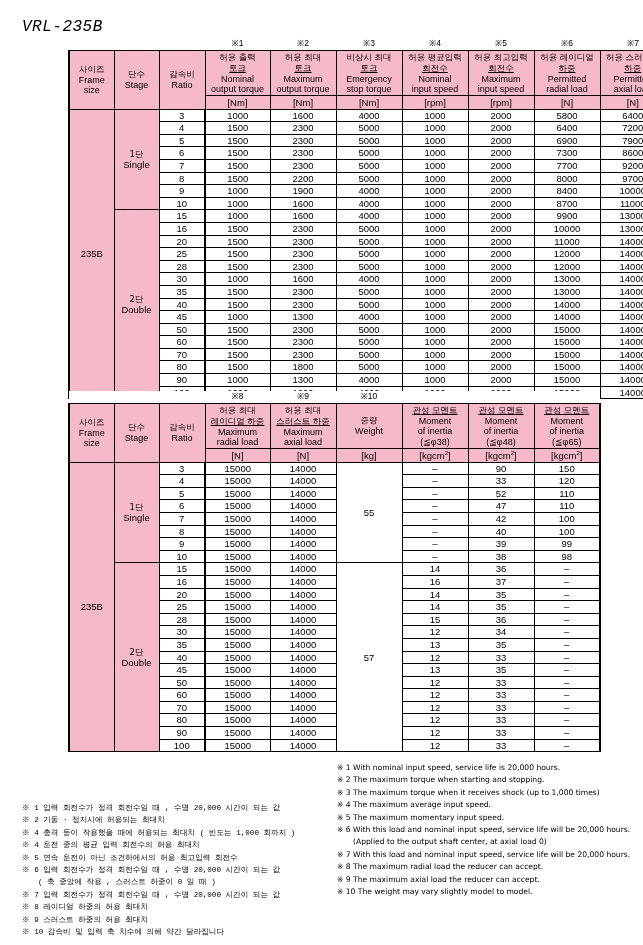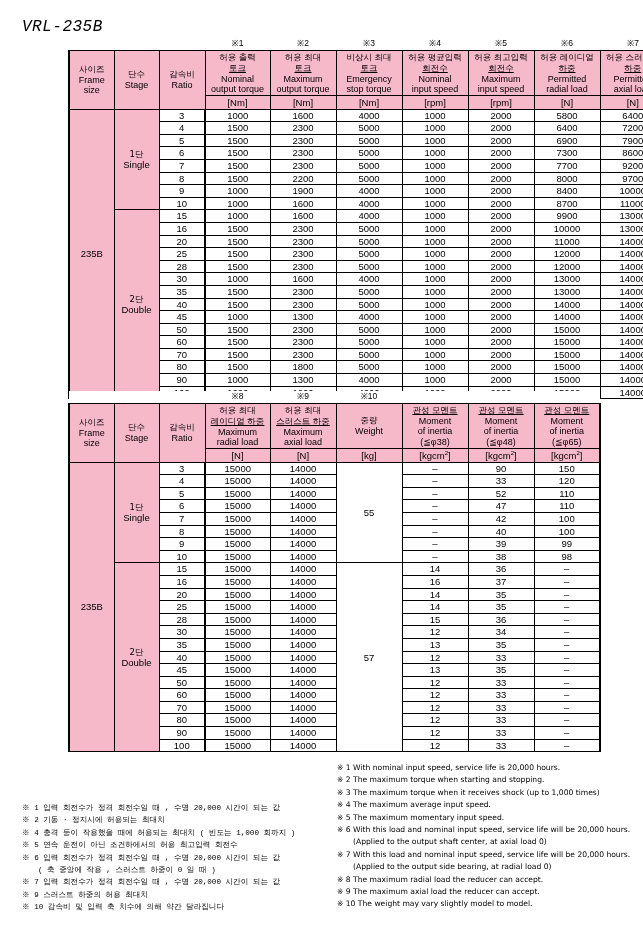--- a/index.html
+++ b/index.html
@@ -651,33 +651,34 @@
         <td>33</td>
         <td class="outer-r">–</td>
       </tr>
     </tbody>
 </table>
 
 <div class="foot" id="foot-ko">
     <span class="line">※ 1  입력 회전수가 정격 회전수일 때 , 수명 20,000 시간이 되는 값</span>
     <span class="line">※ 2  기동 · 정지시에 허용되는 최대치</span>
     <span class="line">※ 4  충격 등이 작용했을 때에 허용되는 최대치 ( 빈도는 1,000 회까지 )</span>
+    <span class="line">※ 4  운전 중의 평균 입력 회전수의 허용 최대치</span>
     <span class="line">※ 5  연속 운전이 아닌 조건하에서의 허용 최고입력 회전수</span>
     <span class="line">※ 6  입력 회전수가 정격 회전수일 때 , 수명 20,000 시간이 되는 값</span>
     <span class="line indent">( 축 중앙에 작용 , 스러스트 하중이 0 일 때 )</span>
     <span class="line">※ 7  입력 회전수가 정격 회전수일 때 , 수명 20,000 시간이 되는 값</span>
+    <span class="line">※ 8  레이디얼 하중의 허용 최대치</span>
     <span class="line">※ 9  스러스트 하중의 허용 최대치</span>
     <span class="line">※ 10 감속비 및 입력 축 치수에 의해 약간 달라집니다</span>
   </div>
 <div class="foot" id="foot-en">
     <span class="line">※ 1  With nominal input speed, service life is 20,000 hours.</span>
     <span class="line">※ 2  The maximum torque when starting and stopping.</span>
     <span class="line">※ 3  The maximum torque when it receives shock (up to 1,000 times)</span>
     <span class="line">※ 4  The maximum average input speed.</span>
     <span class="line">※ 5  The maximum momentary input speed.</span>
     <span class="line">※ 6  With this load and nominal input speed, service life will be 20,000 hours.</span>
     <span class="line indent">(Applied to the output shaft center, at axial load 0)</span>
     <span class="line">※ 7  With this load and nominal input speed, service life will be 20,000 hours.</span>
-    <span class="line indent">(Applied to the output side bearing, at radial load 0)</span>
     <span class="line">※ 8  The maximum radial load the reducer can accept.</span>
     <span class="line">※ 9  The maximum axial load the reducer can accept.</span>
     <span class="line">※ 10 The weight may vary slightly model to model.</span>
   </div>
 
 </body></html>

